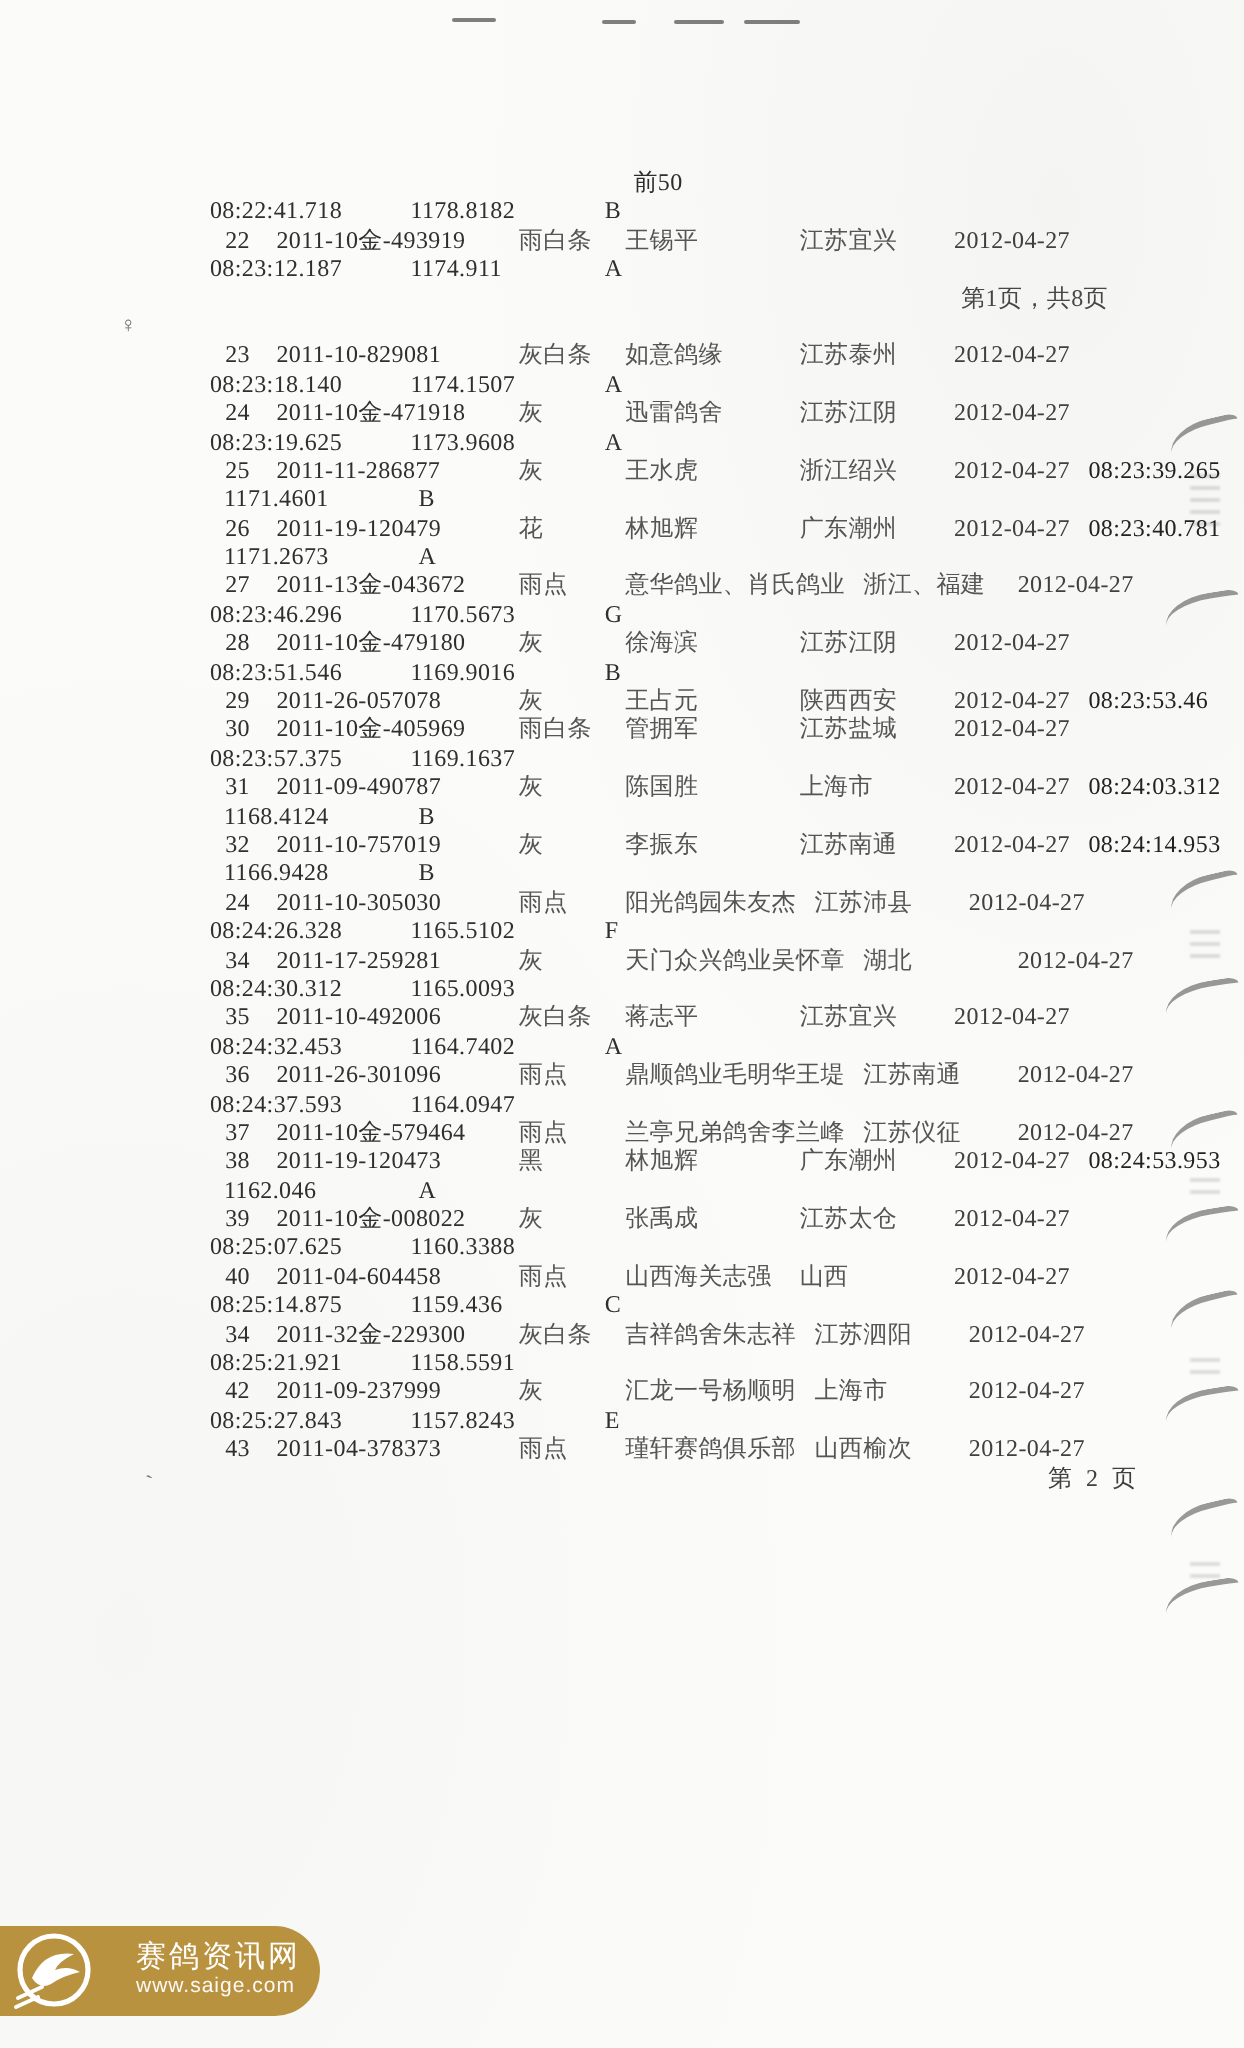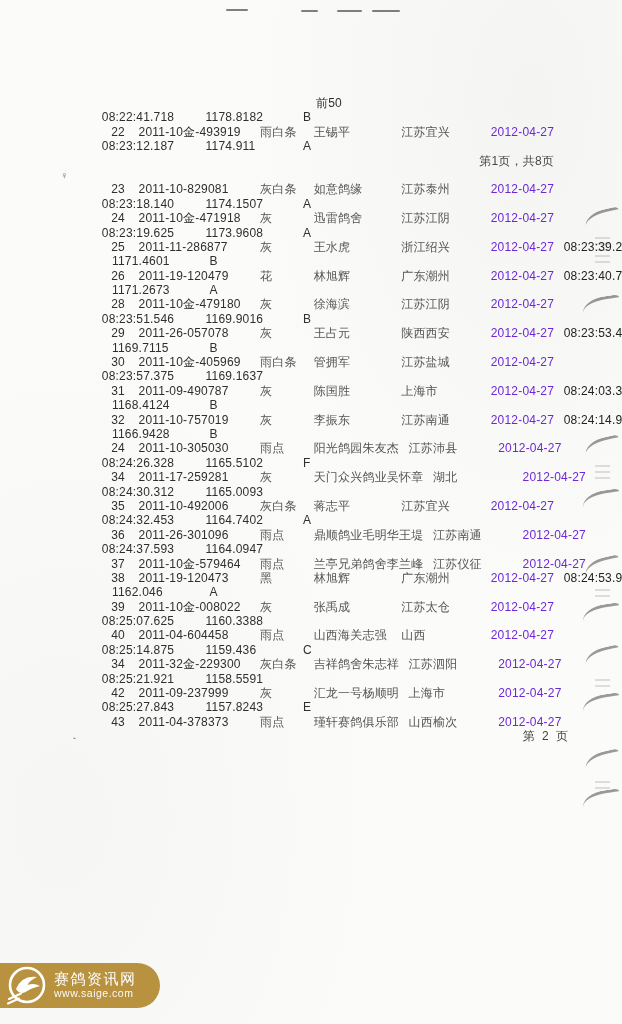--- a/index.html
+++ b/index.html
@@ -12,36 +12,36 @@
   .page-noise{
     position:absolute;inset:0;pointer-events:none;
     background:
       radial-gradient(ellipse at 85% 10%, rgba(120,120,120,0.05), transparent 40%),
       radial-gradient(ellipse at 10% 80%, rgba(120,120,120,0.04), transparent 45%);
   }
   
   .top-dash{position:absolute;height:2px;background:#555;opacity:.75;border-radius:1px;}
   
   .content{
-    position:absolute;left:88px;top:96px;width:482px;
-    font-size:12px;letter-spacing:.2px;
+    position:absolute;left:88px;top:84px;width:482px;
+    font-size:12px;letter-spacing:.2px;font-family:Liberation Serif, serif;
   }
   .line{height:14.4px;line-height:14.4px;white-space:nowrap;}
   .line span{display:inline-block;vertical-align:top;}
   .title-line{text-align:center;color:#2e2e2e;}
   .indicator-line{text-align:right;padding-right:16px;color:#474747;}
   .sex-line{margin-left:-28px;color:#6a6a6a;font-size:11px;}
   .footer-line{text-align:right;color:#3f3f3f;letter-spacing:2px;}
   
   .c-rank{width:37px;text-align:right;color:#2f2f2f;}
   .c-ring{margin-left:10px;width:118px;color:#2f2f2f;}
   .c-feather{width:50px;color:#555;}
   .c-owner{min-width:78px;margin-right:6px;color:#555;}
   .c-region{min-width:74px;color:#555;}
-  .c-date{margin-left:12px;color:#6d28d9;}
+  .c-date{margin-left:0;color:#404040;}
   .t1-time{margin-left:6px;color:#222;}
   .l2-time{width:100px;color:#2f2f2f;text-align:center;}
   .line2 .c-speed{margin-left:14px;min-width:88px;color:#2f2f2f;}
   .c-group{margin-left:6px;color:#2f2f2f;}
   .record:not(.layout-t1) .t1-time{display:none;}
   .record.layout-t1 .line2{padding-left:7px;}
   .record.layout-t1 .line2 .c-speed{margin-left:17px;}
   .orphan .l2-time{width:100px;}
   .orphan .c-speed{margin-left:14px;min-width:88px;}
   
@@ -54,21 +54,21 @@
   .em-smudge{width:15px;height:26px;margin:14px auto 0;
     background:repeating-linear-gradient(0deg, rgba(70,70,70,.30) 0 2px, transparent 2px 6px);
     filter:blur(.4px);}
   
   .watermark{
     position:absolute;left:0;top:963px;width:160px;height:45px;
     border-radius:0 23px 23px 0;display:flex;align-items:center;
   }
   .wm-logo{position:relative;width:42px;height:42px;margin-left:6px;flex:0 0 auto;}
   .wm-logo svg{position:absolute;inset:0;}
-  .wm-text{margin-left:6px;color:#fff;line-height:1.1;}
+  .wm-text{margin-left:20px;color:#fff;line-height:1.1;}
   .wm-name{font-size:15px;letter-spacing:1.5px;font-weight:500;}
   .wm-url{font-size:10.5px;letter-spacing:.5px;opacity:.95;}
 </style>
 </head>
 <body>
 
 <div class="page-noise"></div>
 
 <div class="top-dash" style="left:226px;top:9px;width:22px;"></div>
 <div class="top-dash" style="left:301px;top:10px;width:17px;"></div>
@@ -175,20 +175,36 @@
       <span class="c-date">2012-04-27</span>
       <span class="c-time t1-time">08:23:40.781</span>
     </div>
     <div class="line line2">
       
       <span class="c-speed">1171.2673</span>
       <span class="c-group">A</span>
     </div>
   </div>
 
+  <div class="record layout-std">
+    <div class="line line1">
+      <span class="c-rank">27</span>
+      <span class="c-ring">2011-13金-043672</span>
+      <span class="c-feather">雨点</span>
+      <span class="c-owner">意华鸽业、肖氏鸽业</span>
+      <span class="c-region">浙江、福建</span>
+      <span class="c-date">2012-04-27</span>
+      
+    </div>
+    <div class="line line2">
+      <span class="c-time l2-time">08:23:46.296</span>
+      <span class="c-speed">1170.5673</span>
+      <span class="c-group">G</span>
+    </div>
+  </div>
 
   <div class="record layout-std">
     <div class="line line1">
       <span class="c-rank">28</span>
       <span class="c-ring">2011-10金-479180</span>
       <span class="c-feather">灰</span>
       <span class="c-owner">徐海滨</span>
       <span class="c-region">江苏江阴</span>
       <span class="c-date">2012-04-27</span>
       
@@ -202,25 +218,20 @@
 
   <div class="record layout-t1">
     <div class="line line1">
       <span class="c-rank">29</span>
       <span class="c-ring">2011-26-057078</span>
       <span class="c-feather">灰</span>
       <span class="c-owner">王占元</span>
       <span class="c-region">陕西西安</span>
       <span class="c-date">2012-04-27</span>
       <span class="c-time t1-time">08:23:53.46</span>
-    </div>
-    <div class="line line2">
-      
-      <span class="c-speed">1169.7115</span>
-      <span class="c-group">B</span>
     </div>
   </div>
 
   <div class="record layout-std">
     <div class="line line1">
       <span class="c-rank">30</span>
       <span class="c-ring">2011-10金-405969</span>
       <span class="c-feather">雨白条</span>
       <span class="c-owner">管拥军</span>
       <span class="c-region">江苏盐城</span>

